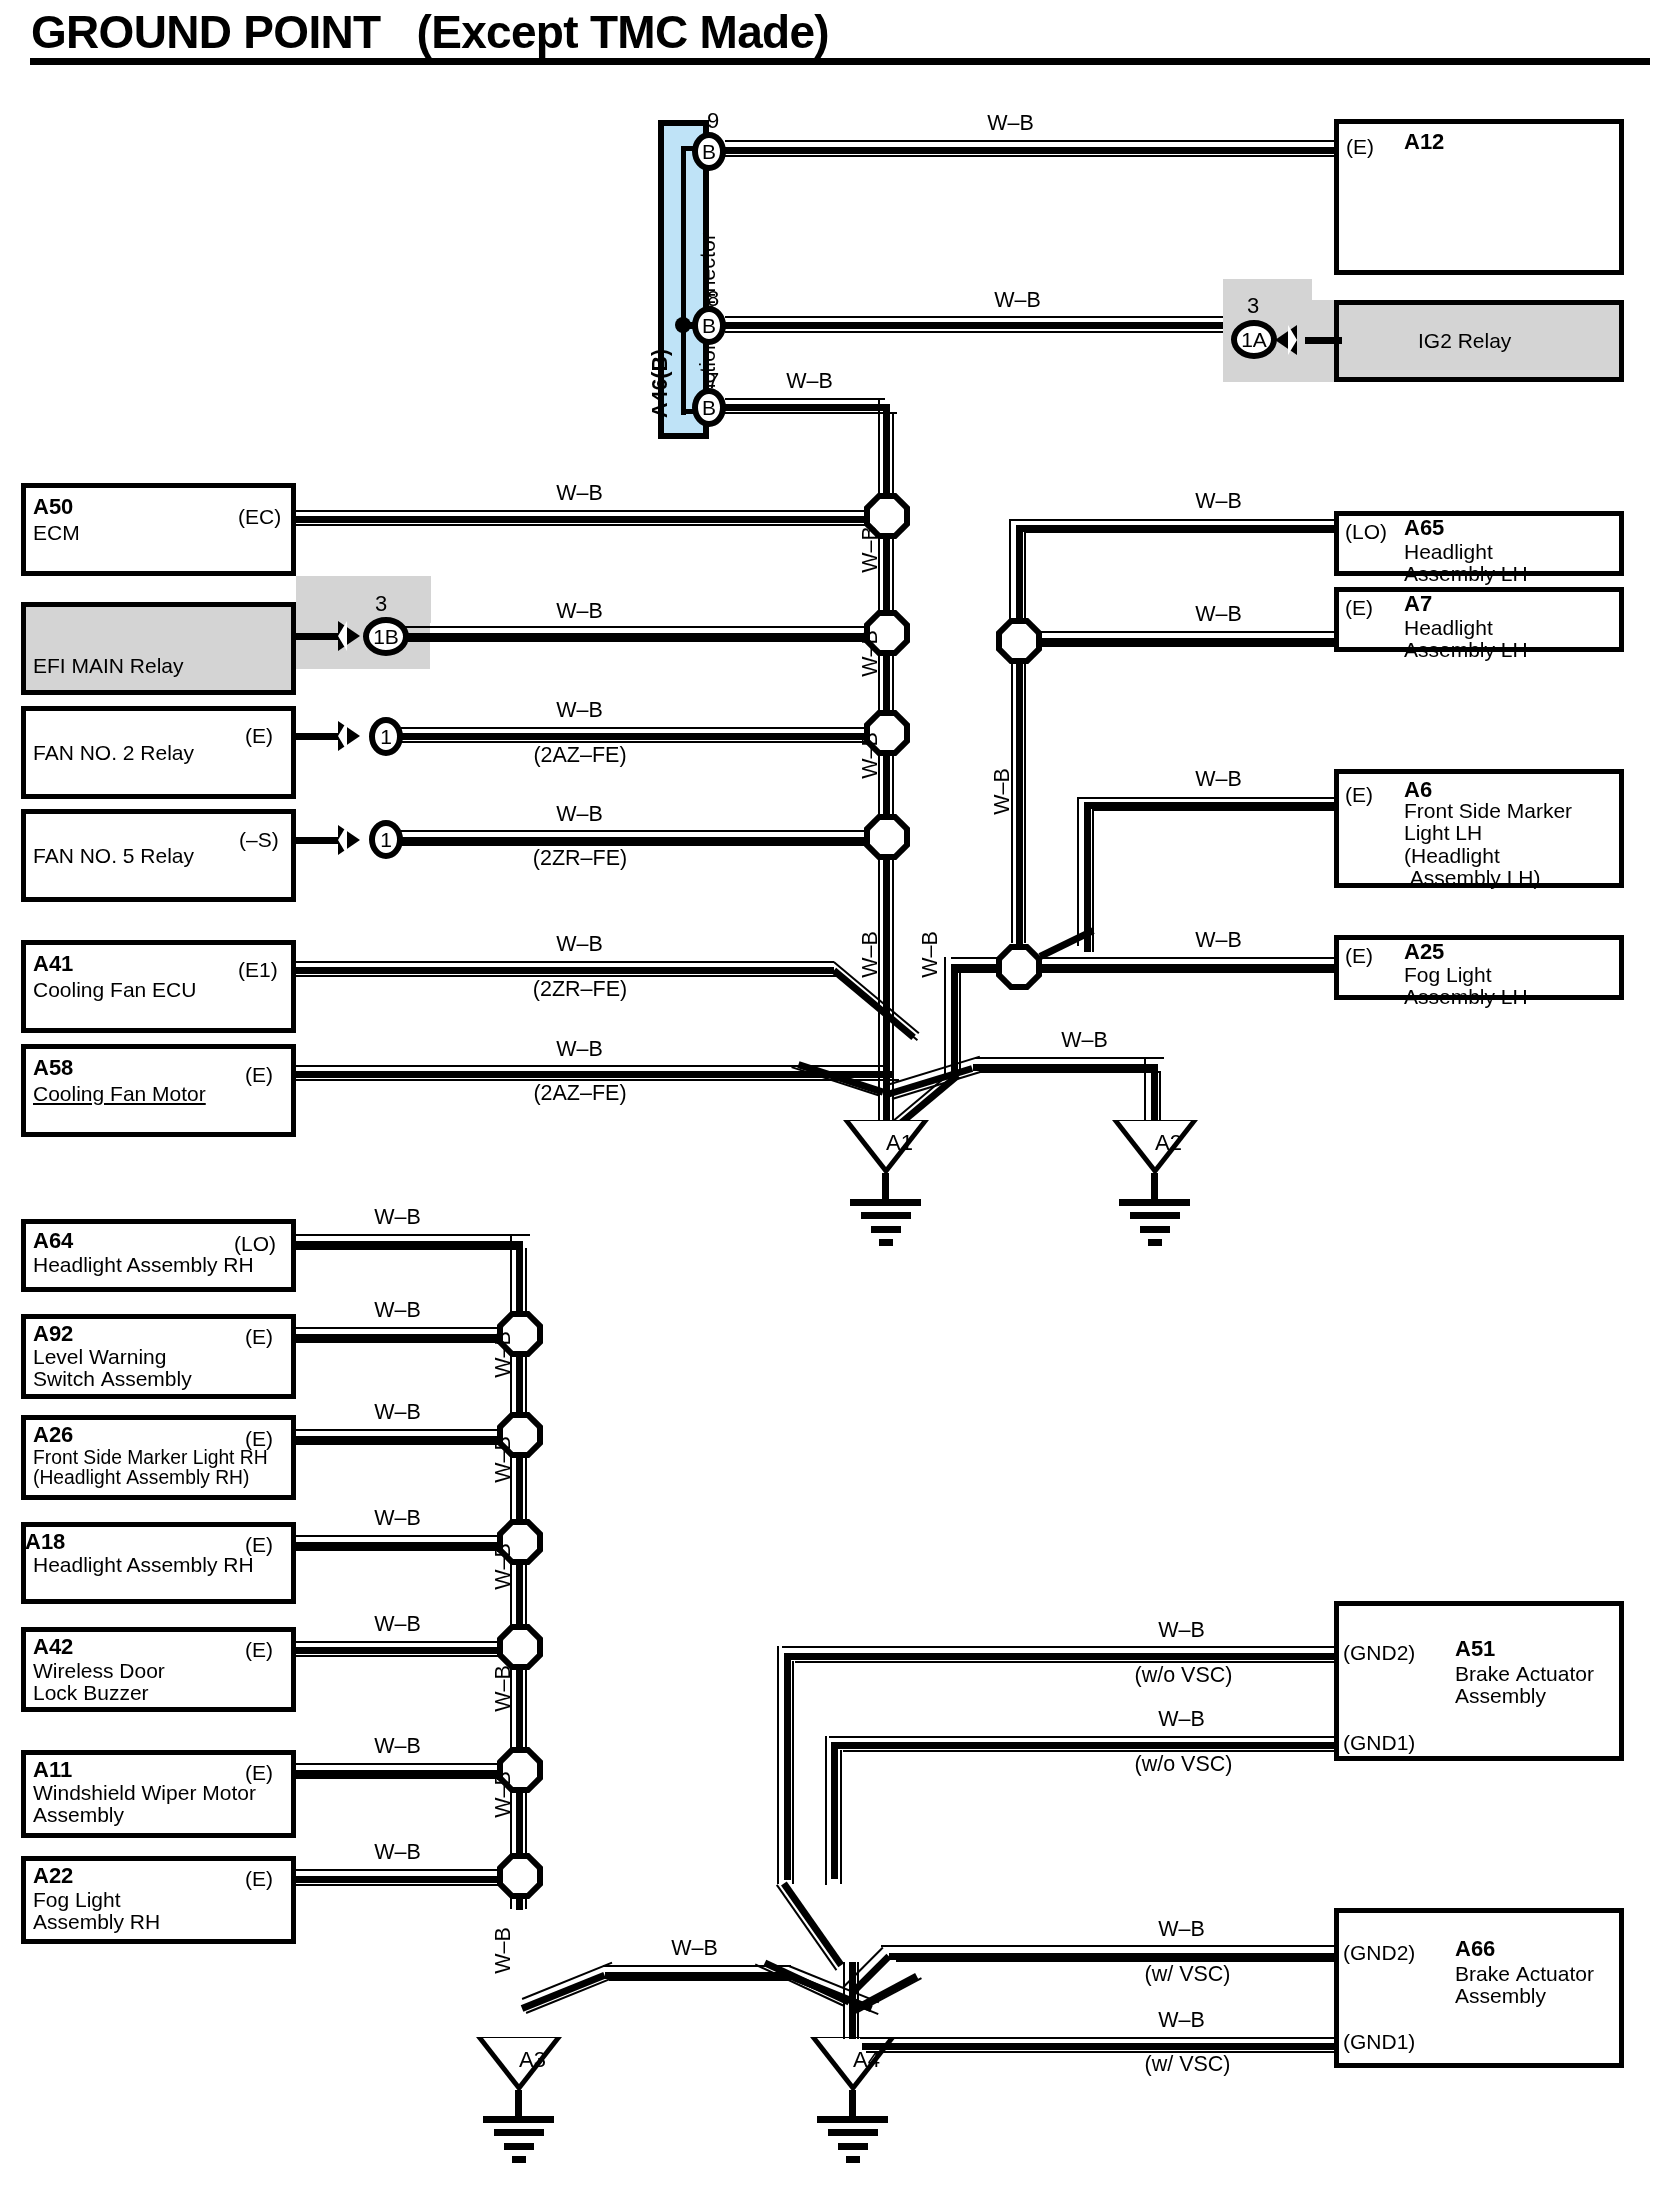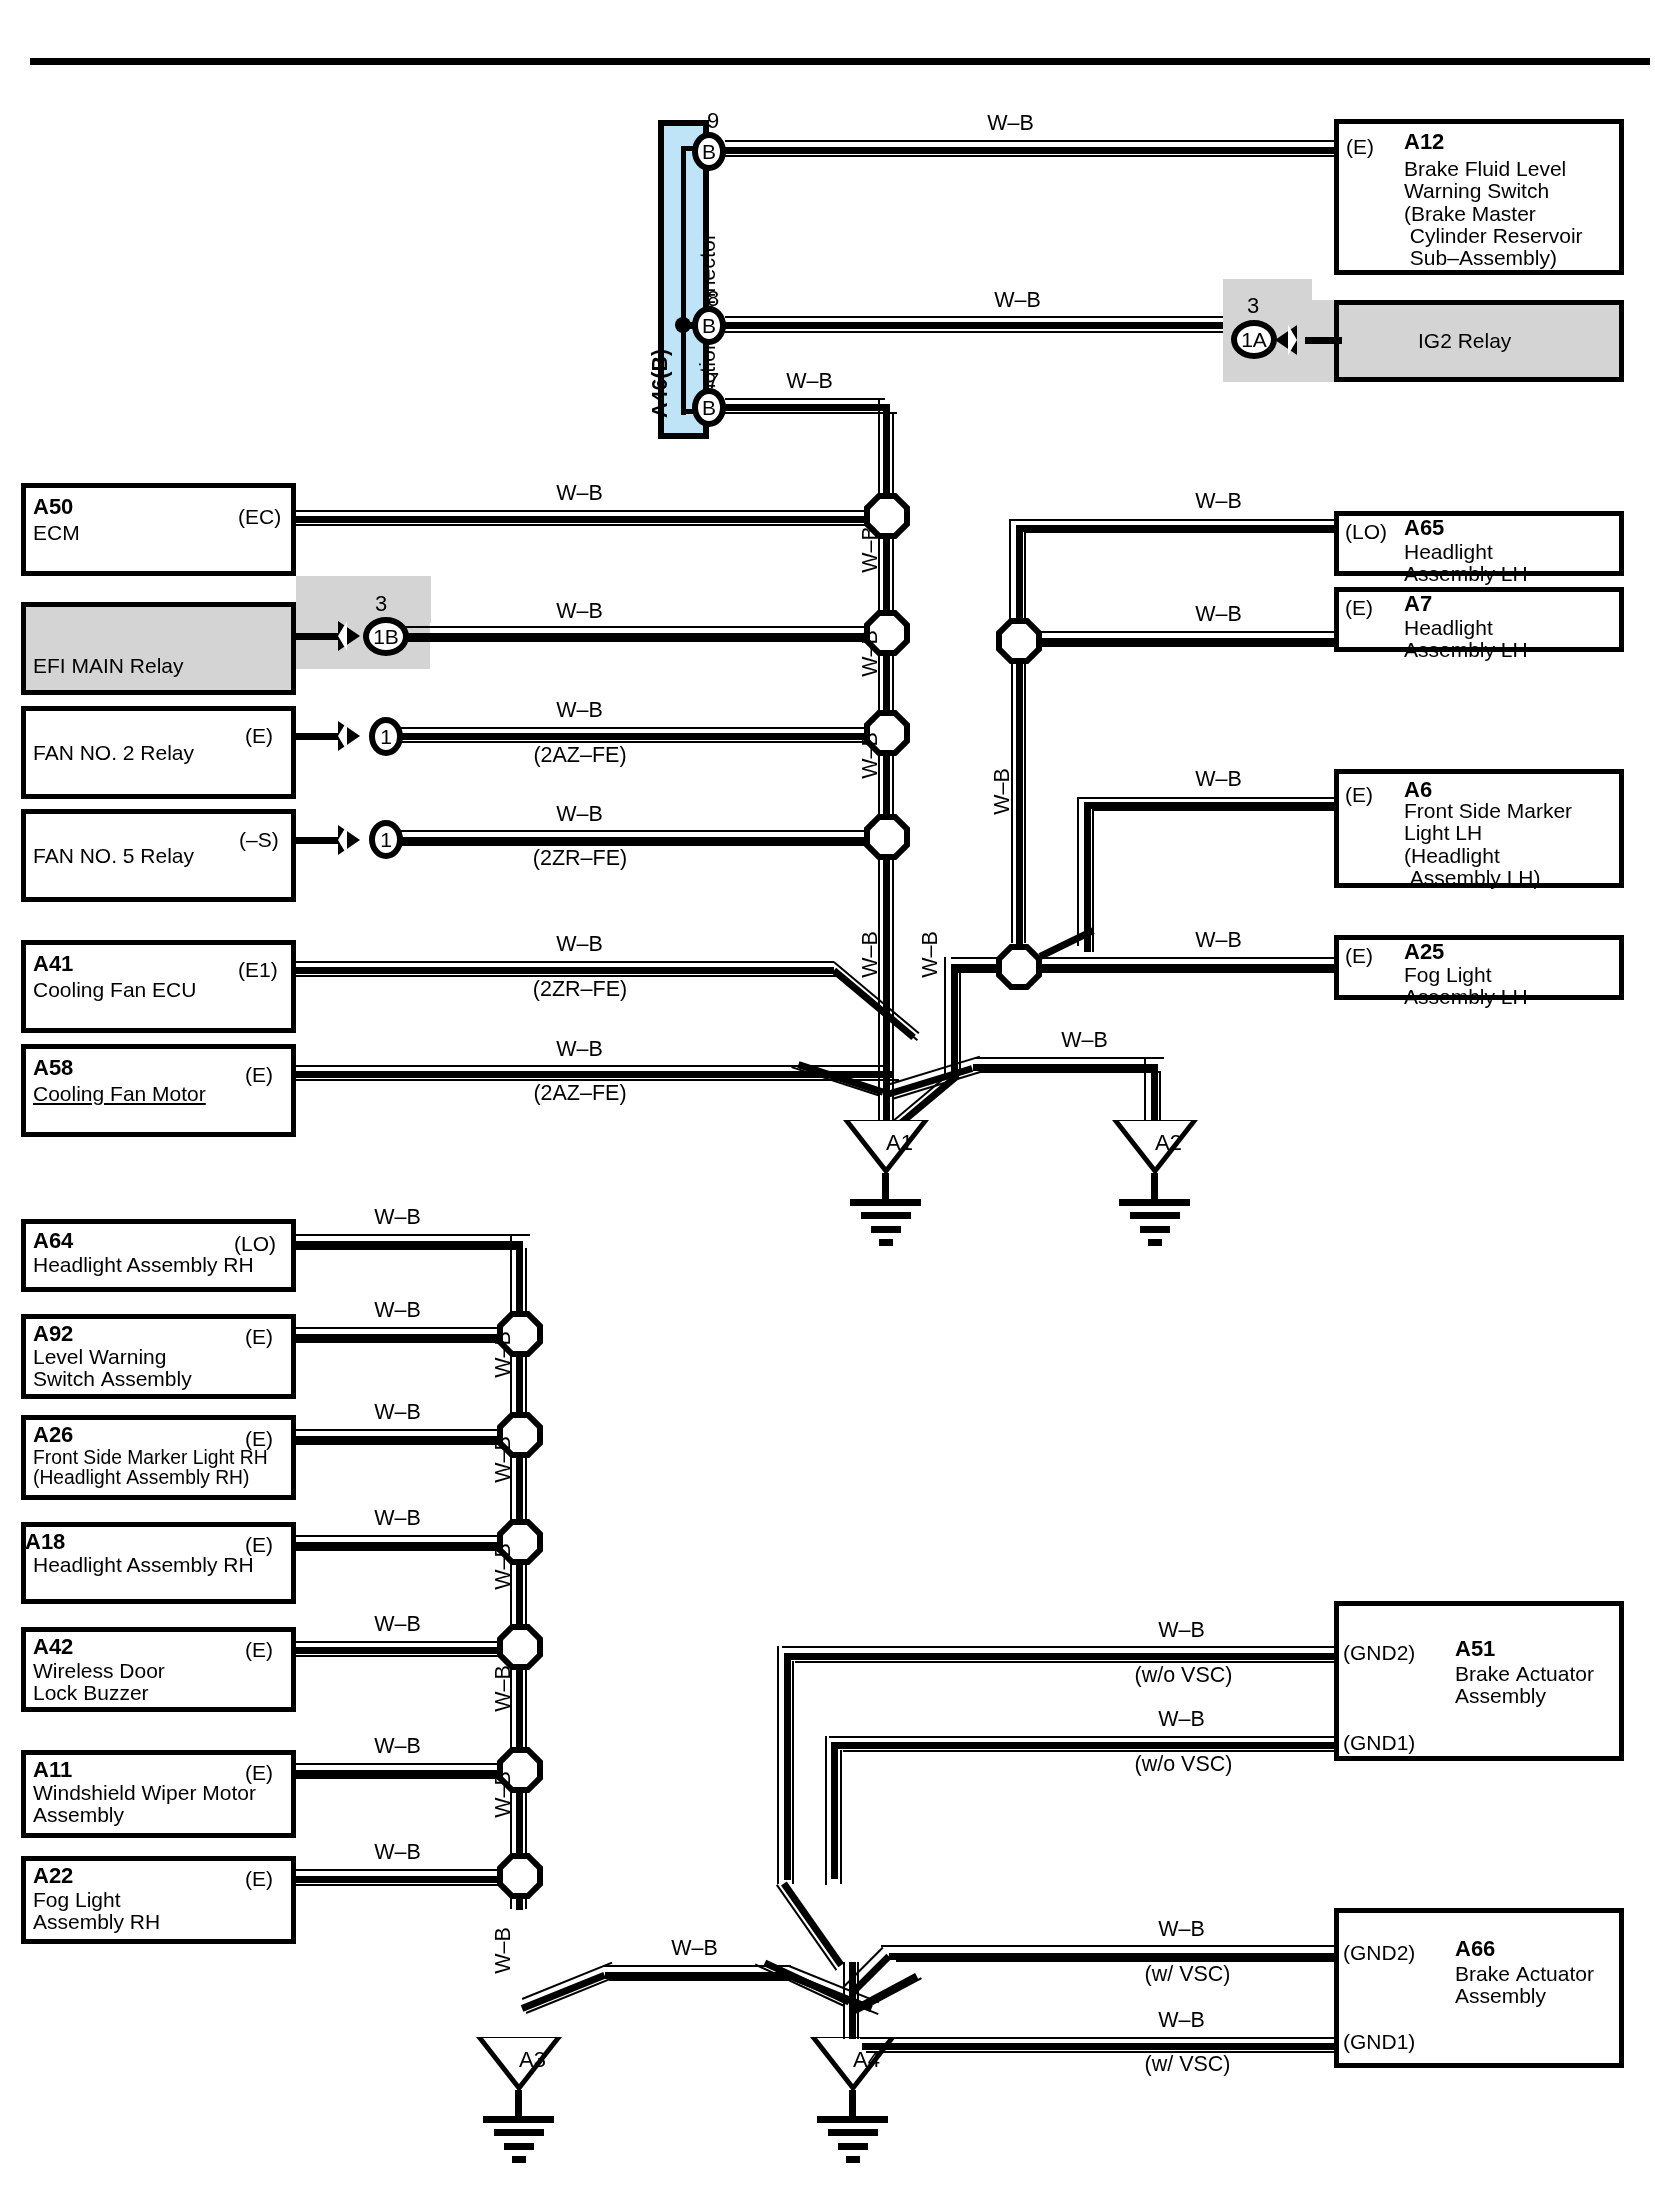--- a/index.html
+++ b/index.html
@@ -74,20 +74,21 @@
   .diagt{position:absolute;height:1.5px;background:#000;transform-origin:0 50%;}
 
   
   .dot{position:absolute;width:16.3px;height:16.3px;border-radius:50%;background:#000;}
 </style>
 </head>
 <body>
 
 <div id="sheet">
 
+  <div id="title">GROUND POINT   (Except TMC Made)</div>
   <div id="title-rule"></div>
 
   <div id="jc" style="left:658px;top:120px;width:51px;height:319px;"></div>
   <div id="jc-inner" style="left:681px;top:146px;width:27.5px;height:269px;"></div>
 
   <div class="w wh" style="left:681px;top:146px;width:28px;height:5.2px;"></div>
   <div class="w wh" style="left:681px;top:409px;width:28px;height:5.2px;"></div>
   <div class="dot" style="left:675px;top:317px;"></div>
   <div class="w wh" style="left:681px;top:322px;width:41px;height:6.7px;"></div>
 
@@ -119,21 +120,20 @@
   <div class="wt wh" style="left:725px;top:398px;width:160px;"></div>
   <div class="wt wh" style="left:725px;top:412px;width:172px;"></div>
   <div class="w wv" style="left:883px;top:404px;height:716px;"></div>
   <div class="wt wv" style="left:878px;top:398px;height:723px;"></div>
   <div class="wt wv" style="left:892px;top:412px;height:709px;"></div>
   <div class="lbl" style="left:750px;top:369px;width:119px;">W–B</div>
 
   <div class="box" style="left:1334px;top:119px;width:290px;height:156px;"></div>
   <div class="bx-term" style="left:1346px;top:135px;">(E)</div>
   <div class="bx-code" style="left:1404px;top:131px;">A12</div>
-  <div class="bx-name" style="left:1404px;top:158px;">Brake&nbsp;Fluid&nbsp;Level<br>Warning&nbsp;Switch<br>(Brake&nbsp;Master<br>&nbsp;Cylinder&nbsp;Reservoir<br>&nbsp;Sub–Assembly)</div>
 
   <div class="graypad" style="left:1223px;top:279px;width:89px;height:83px;"></div>
   <div class="graypad" style="left:1223px;top:300px;width:130px;height:82px;"></div>
   <div class="box shaded" style="left:1334px;top:300px;width:290px;height:82px;"></div>
   <div class="bx-name" style="left:1418px;top:330px;">IG2 Relay</div>
   <div class="termnum" style="left:1247px;top:293px;">3</div>
   <div class="term wide" style="left:1231px;top:320px;">1A</div>
   <div class="w wh" style="left:1305px;top:337px;width:37px;"></div>
   <div class="arrow left" style="left:1275px;top:325px;"></div>
   <div class="arrownotch left" style="left:1288px;top:325px;"></div>

